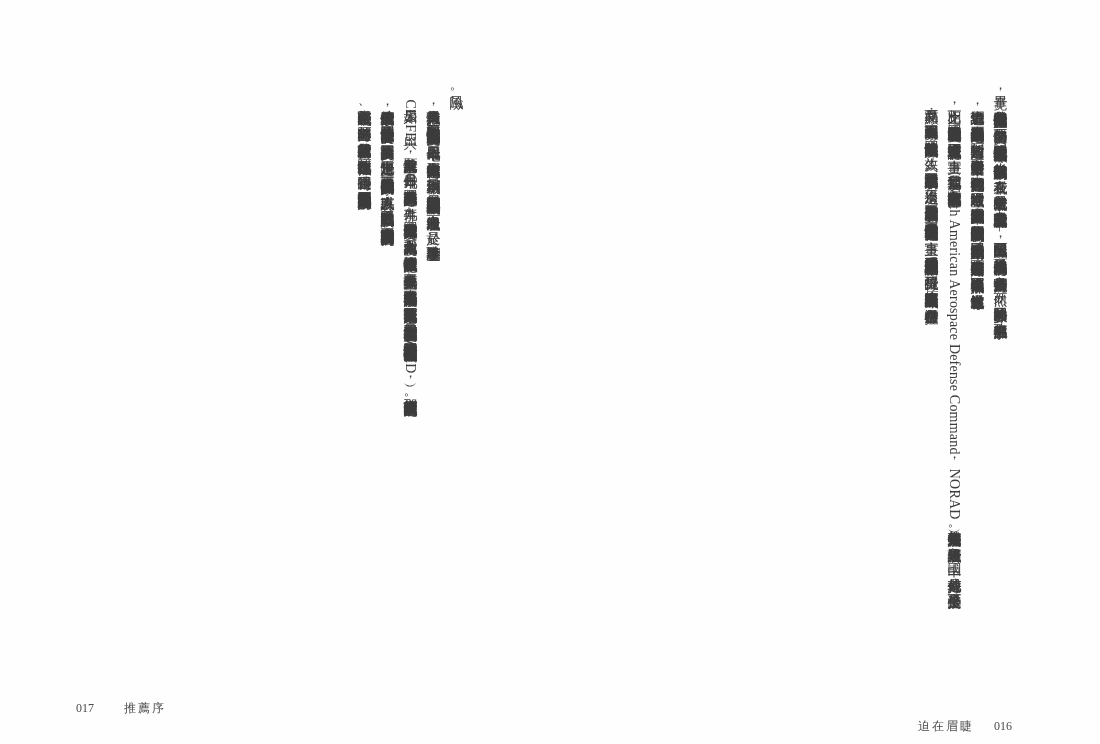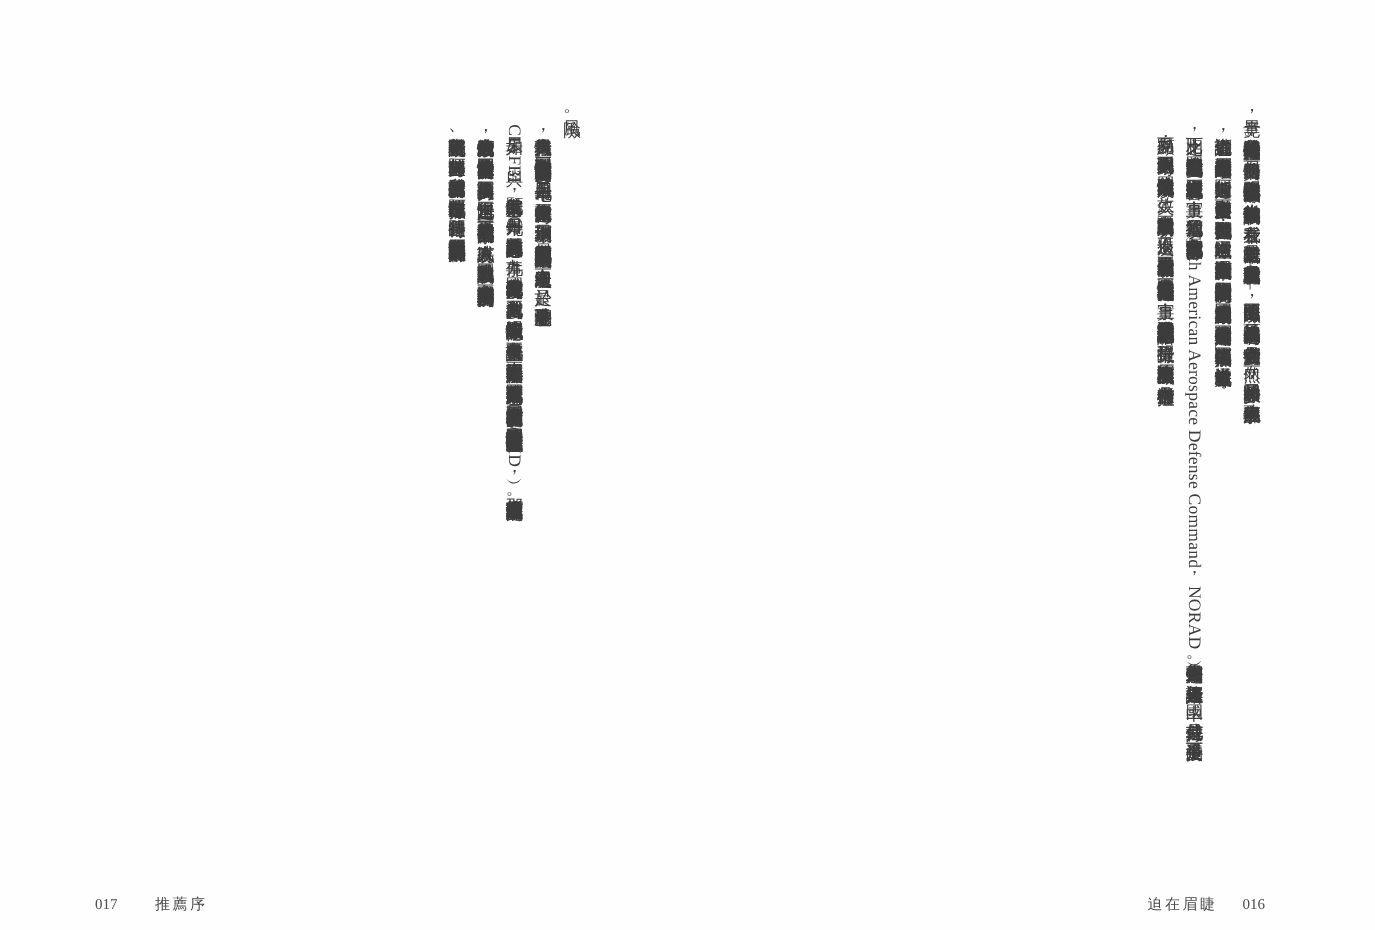--- a/index.html
+++ b/index.html
@@ -30,27 +30,27 @@
     overflow: hidden;
   }
   .page-text--right { left: 620px; width: 392px; }
   .page-text--left  { left: 76px;  width: 392px; }
   .page-text p { margin: 0; }
   .page-text p.indent { text-indent: 1em; }
 
   
   .footer {
     position: absolute;
-    top: 715px;
+    top: 700px;
     font-size: 12px;
     color: #4a4a4a;
     white-space: nowrap;
   }
   .footer--left { left: 76px; }
-  .footer--right { right: 88px; }
+  .footer--right { right: 88px; margin-top: 18px; }
   .footer .running-title { letter-spacing: 2px; }
   .footer--left .running-title { margin-left: 30px; }
   .footer--right .page-num { margin-left: 20px; }
   .footer .page-num { font-family: "Liberation Serif", "DejaVu Serif", serif; }
 </style>
 </head>
 <body>
 
 <div class="spread">
 

